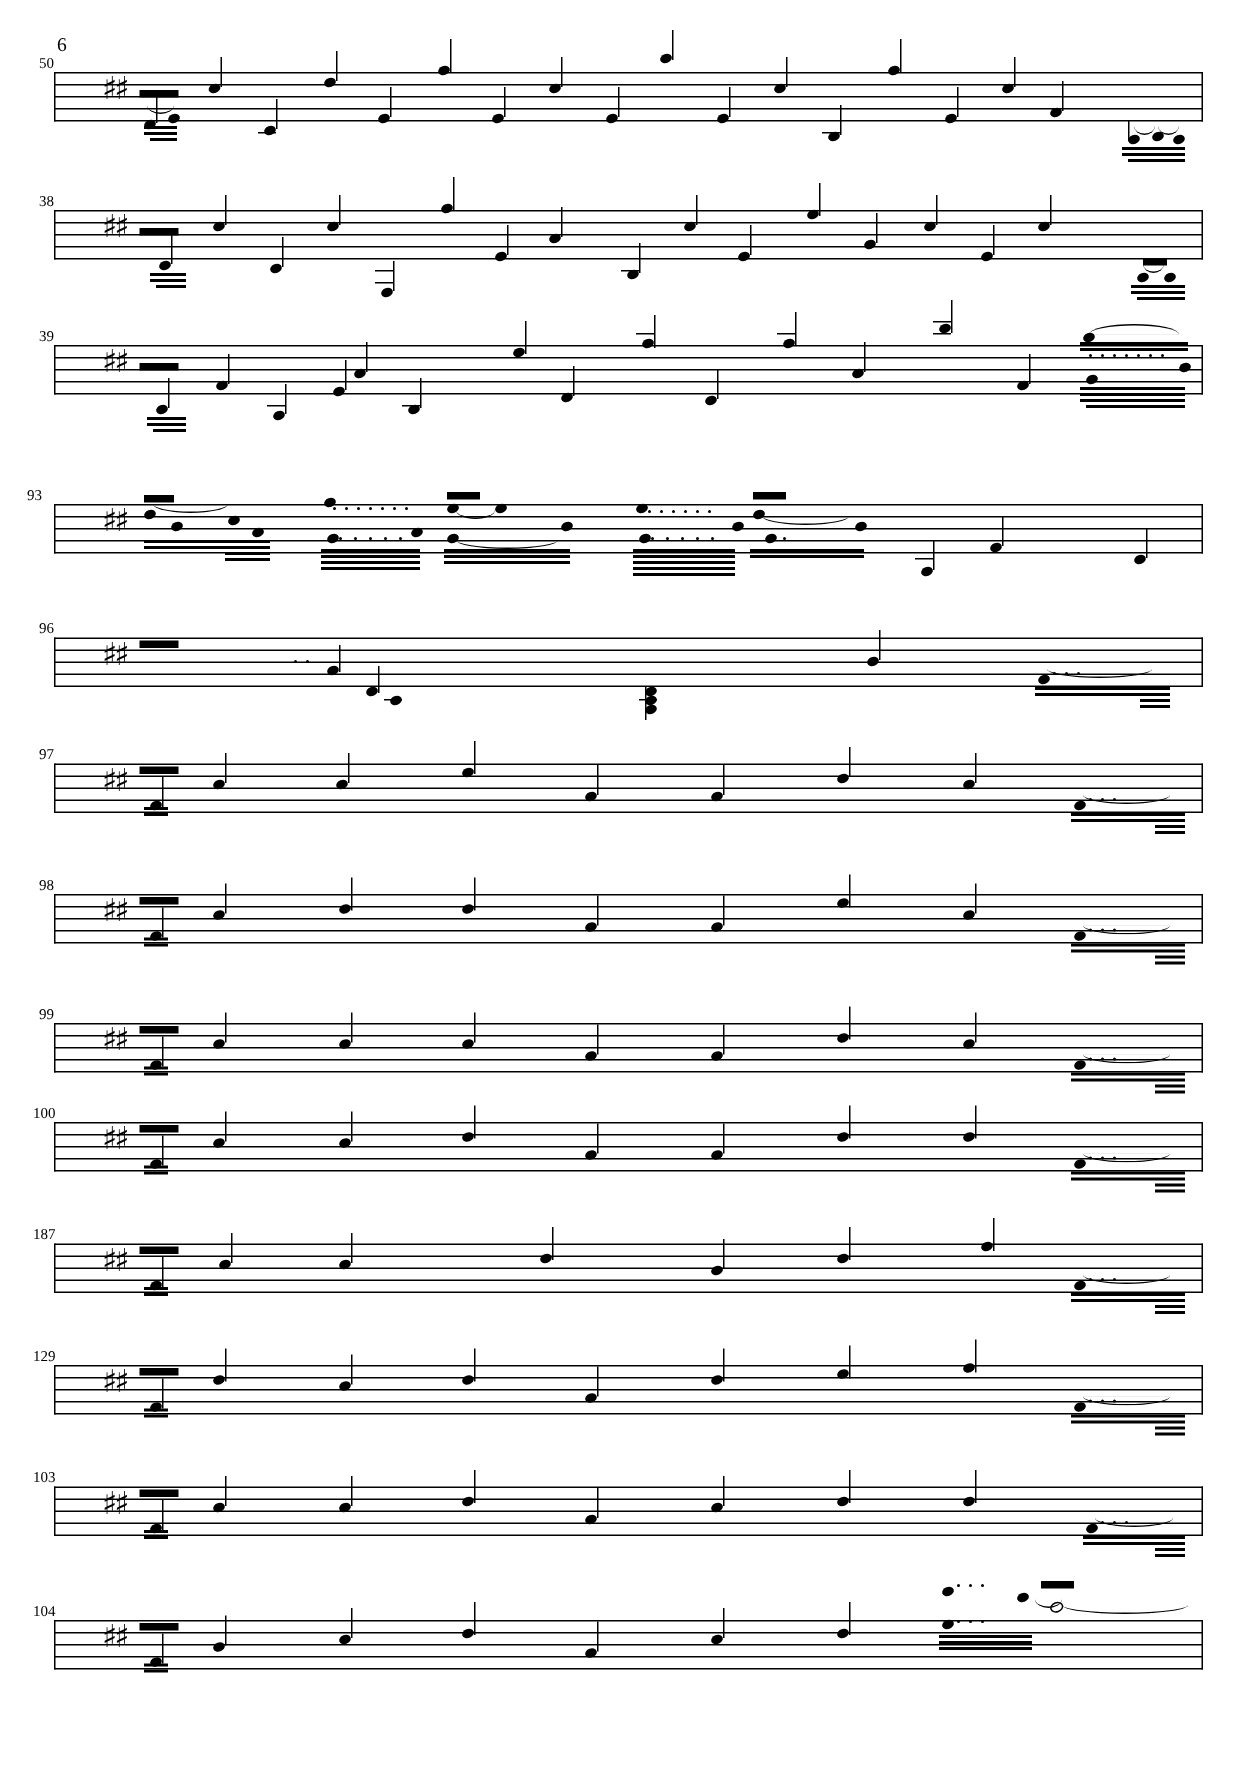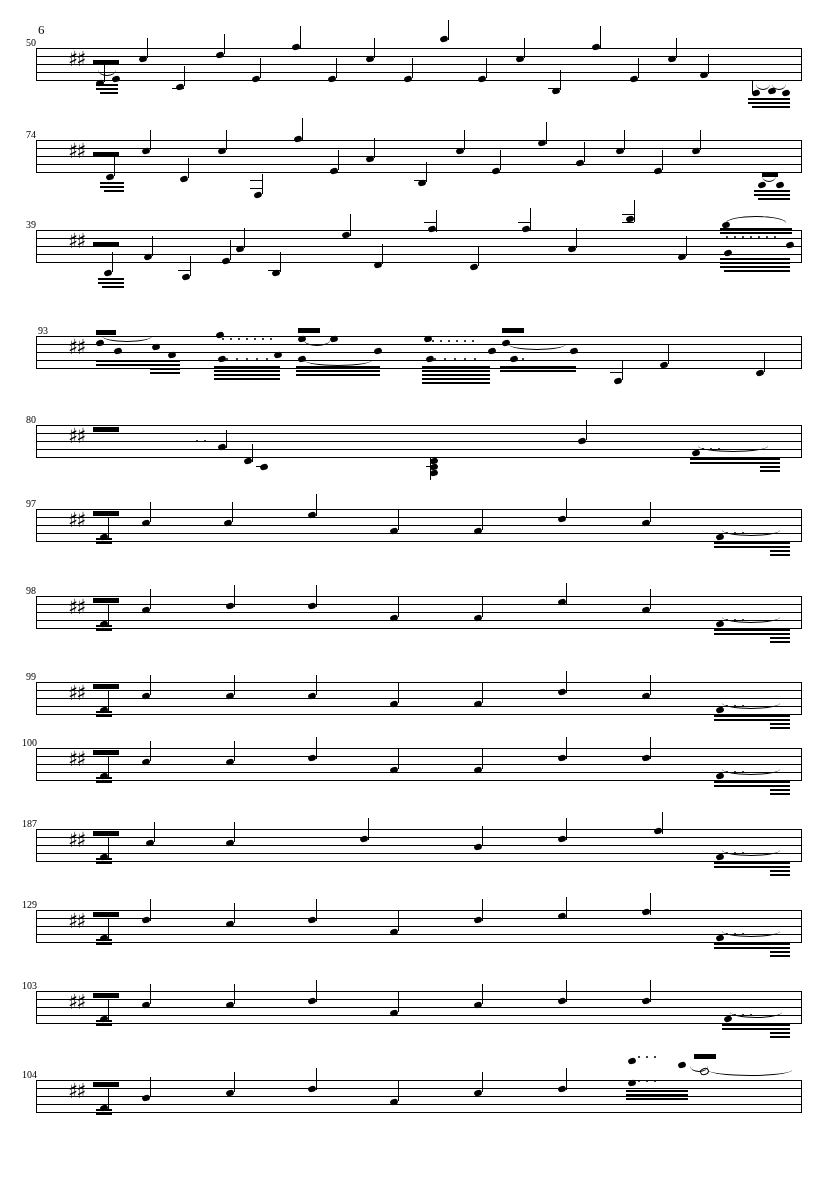--- a/index.html
+++ b/index.html
@@ -250,21 +250,21 @@
     <div class="notehead" style="left:768px; top:88px;"></div>
     <div class="notehead" style="left:782px; top:90px;"></div>
     <div class="flagbeam" style="left:748px; top:98px; width:42px;"></div>
     <div class="flagbeam" style="left:748px; top:102px; width:42px;"></div>
     <div class="flagbeam" style="left:752px; top:106px; width:38px;"></div>
     <div class="tie" style="left:756px; top:84px; width:14px;"></div>
     <div class="tie" style="left:772px; top:84px; width:14px;"></div>
   </div>
 
   <div class="system">
-    <div class="measure-number" style="left:26px; top:129px;">74</div>
+    <div class="measure-number" style="left:26px; top:129px;">38</div>
     <div class="staff" style="top:140px;">
       <div class="line l0"></div>
       <div class="line l1"></div>
       <div class="line l2"></div>
       <div class="line l3"></div>
       <div class="line l4"></div>
     </div>
     <div class="barline-start" style="top:140px;"></div>
     <div class="barline-end" style="top:140px;"></div>
     <div class="clef" style="left:38px; top:130px;"></div>
@@ -435,21 +435,21 @@
     <div class="notehead" style="left:786px; top:242px;"></div>
     <div class="notehead" style="left:724px; top:250px;"></div>
     <div class="flagbeam" style="left:720px; top:258px; width:70px;"></div>
     <div class="flagbeam" style="left:720px; top:262px; width:70px;"></div>
     <div class="flagbeam" style="left:720px; top:266px; width:70px;"></div>
     <div class="flagbeam" style="left:724px; top:270px; width:66px;"></div>
     <div class="slur-up" style="left:726px; top:216px; width:60px;"></div>
   </div>
 
   <div class="system">
-    <div class="measure-number" style="left:38px; top:325px;">93</div>
+    <div class="measure-number" style="left:18px; top:325px;">93</div>
     <div class="staff" style="top:336px;">
       <div class="line l0"></div>
       <div class="line l1"></div>
       <div class="line l2"></div>
       <div class="line l3"></div>
       <div class="line l4"></div>
     </div>
     <div class="barline-start" style="top:336px;"></div>
     <div class="barline-end" style="top:336px;"></div>
     <div class="clef" style="left:38px; top:326px;"></div>
@@ -534,21 +534,21 @@
     <div class="ledger" style="left:610px; top:372px;"></div>
     <div class="notehead" style="left:660px; top:362px;"></div>
     <div class="stem" style="left:668px; top:344px; height:20px;"></div>
     <div class="rest" style="left:688px; top:351px;"></div>
     <div class="rest" style="left:724px; top:351px;"></div>
     <div class="notehead" style="left:756px; top:370px;"></div>
     <div class="stem" style="left:764px; top:352px; height:20px;"></div>
   </div>
 
   <div class="system">
-    <div class="measure-number" style="left:26px; top:414px;">80</div>
+    <div class="measure-number" style="left:26px; top:414px;">96</div>
     <div class="staff" style="top:425px;">
       <div class="line l0"></div>
       <div class="line l1"></div>
       <div class="line l2"></div>
       <div class="line l3"></div>
       <div class="line l4"></div>
     </div>
     <div class="barline-start" style="top:425px;"></div>
     <div class="barline-end" style="top:425px;"></div>
     <div class="clef" style="left:38px; top:415px;"></div>

